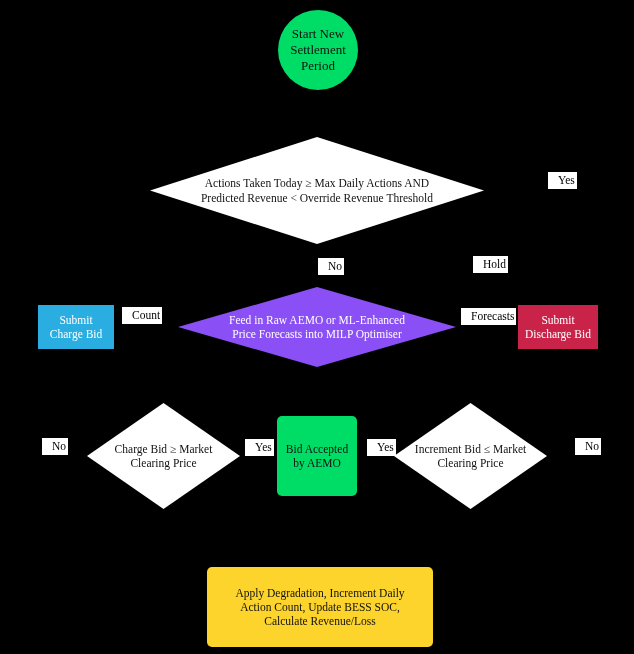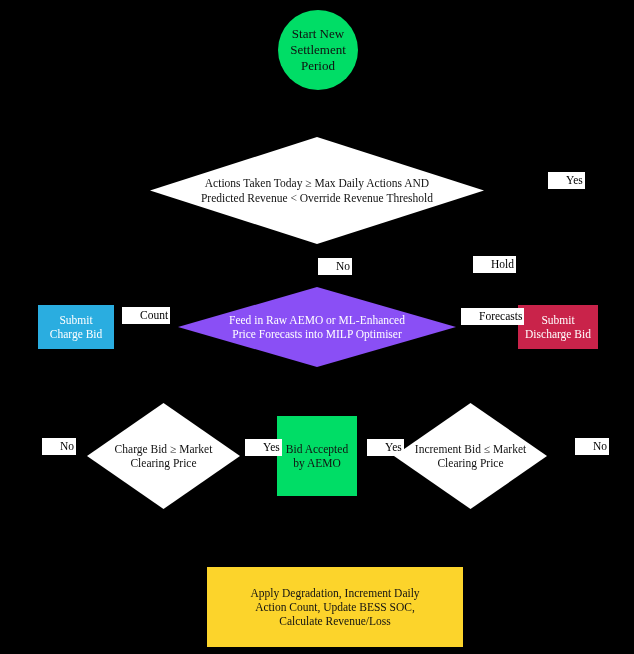--- a/index.html
+++ b/index.html
@@ -59,30 +59,30 @@
   
   .boxnode {
     position: absolute;
     border-radius: 0;
   }
   .boxnode .node-text {
     font-size: 11.5px;
   }
   .boxnode.on-dark .node-text { color: #ffffff; }
   .boxnode.on-light .node-text { color: #121212; }
-  .boxnode.rounded-lg { border-radius: 0; }
+  .boxnode.rounded-lg { border-radius: 5px; }
 
   
   .edge-label {
     position: absolute;
     background: #ffffff;
     color: #000000;
     font-size: 11.5px;
     line-height: 14px;
-    padding: 1px 2px 2px 18px;
+    padding: 1px 2px 2px 10px;
     white-space: nowrap;
   }
 
   
   #edges {
     position: absolute;
     left: 0; top: 0;
     width: 634px;
     height: 654px;
     pointer-events: none;
@@ -149,21 +149,21 @@
     <span class="node-text" style="color: rgb(18, 18, 18);">Bid Accepted
 by AEMO</span>
   </div>
 
   <div class="diamond light" style="left: 394px; top: 403px; width: 153px; height: 106px;">
     <span class="shape" style="background: rgb(255, 255, 255);"></span>
     <span class="node-text" style="color: rgb(18, 18, 18);">Increment Bid ≤ Market
 Clearing Price</span>
   </div>
 
-  <div class="boxnode on-light rounded-lg" style="left: 207px; top: 567px; width: 256px; height: 80px; background: rgb(252, 212, 43);">
+  <div class="boxnode on-light rounded-lg" style="left: 207px; top: 567px; width: 226px; height: 80px; background: rgb(252, 212, 43);">
     <span class="node-text" style="color: rgb(18, 18, 18);">Apply Degradation, Increment Daily
 Action Count, Update BESS SOC,
 Calculate Revenue/Loss</span>
   </div>
 
   <span class="edge-label" style="left: 548px; top: 172px;">Yes</span>
   <span class="edge-label" style="left: 318px; top: 258px;">No</span>
   <span class="edge-label" style="left: 473px; top: 256px;">Hold</span>
   <span class="edge-label" style="left: 122px; top: 307px;">Count</span>
   <span class="edge-label" style="left: 461px; top: 308px;">Forecasts</span>

